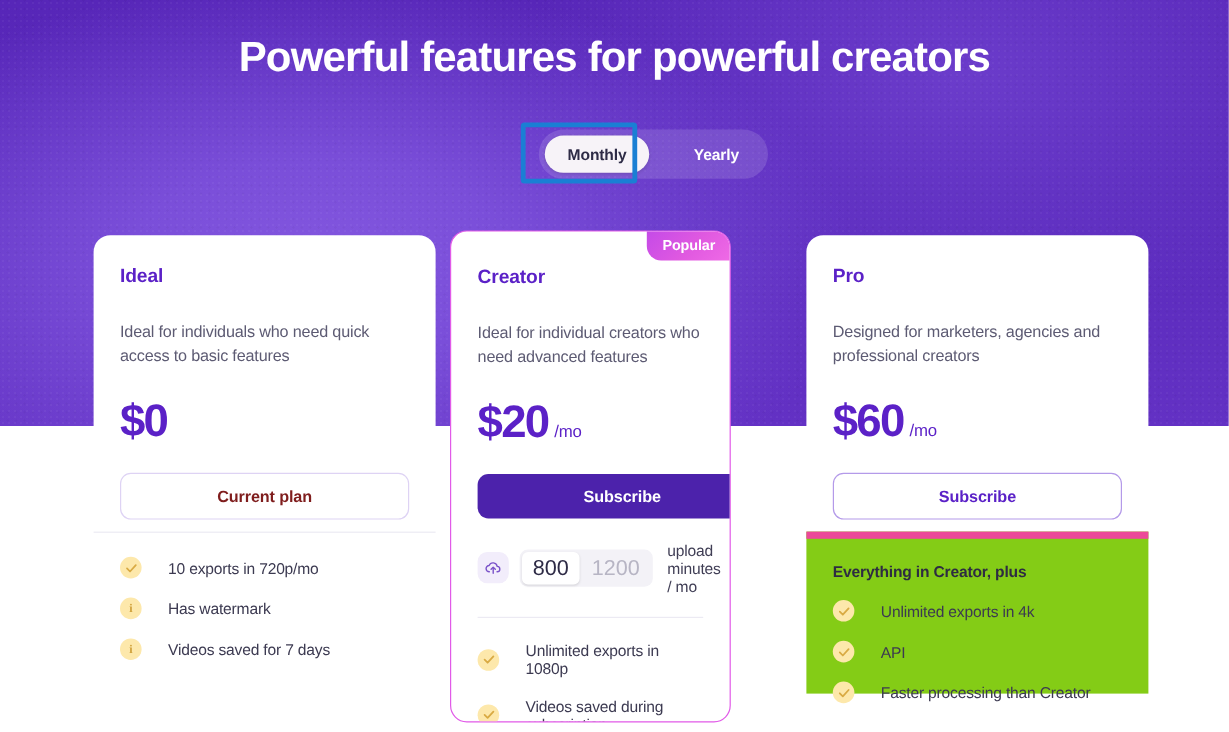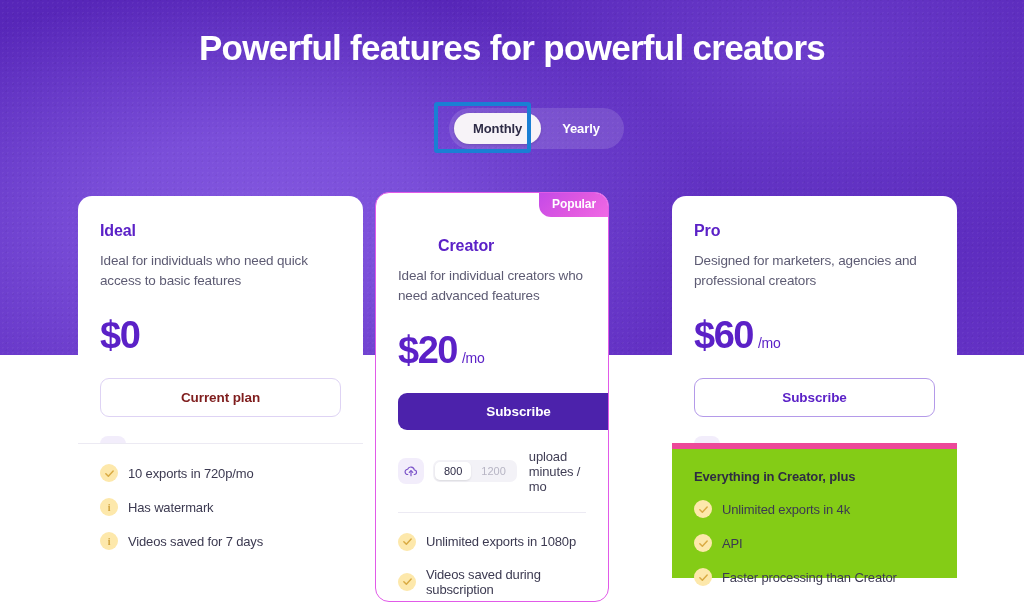--- a/index.html
+++ b/index.html
@@ -54,21 +54,21 @@
   
   .toggle-wrap {
     position: absolute;
     left: 449px; top: 108px;
     z-index: 5;
     display: flex;
     align-items: center;
     background: rgba(255,255,255,.13);
     border-radius: 999px;
     padding: 5px;
-    gap: 2px;
+    gap: 18px;
   }
   .toggle-opt {
     border: none;
     border-radius: 999px;
     font-family: inherit;
     font-size: 13px;
     font-weight: bold;
     padding: 8px 19px;
     cursor: pointer;
     background: transparent;
@@ -138,27 +138,27 @@
 
   .pad { padding: 0 22px; }
 
   .plan-name {
     color: #5b21c7;
     font-size: 16px;
     font-weight: bold;
     padding-top: 26px;
     letter-spacing: -0.1px;
   }
-  .card.creator .plan-name { padding-top: 44px; margin-left: 40px; }
+  .card.creator .plan-name { padding-top: 30px; }
 
   .plan-desc {
     color: #5d5b73;
     font-size: 13.5px;
     line-height: 1.48;
-    margin-top: 11px;
+    margin-top: 27px;
     letter-spacing: -0.15px;
   }
 
   .price-row {
     display: flex;
     align-items: baseline;
     margin-top: 23px;
   }
   .price {
     color: #5b21c7;
@@ -214,40 +214,40 @@
     background: #f3f2f7;
     border-radius: 7px;
     padding: 2px;
     gap: 1px;
     margin-right: 3px;
   }
   .seg-opt {
     border: none;
     background: transparent;
     font-family: inherit;
-    font-size: 11px;
+    font-size: 18px;
     color: #b7b5c4;
     padding: 3px 9px;
     border-radius: 5px;
     cursor: pointer;
   }
   .seg-opt.active {
     background: #ffffff;
     color: #2e2b46;
     box-shadow: 0 1px 2px rgba(0,0,0,.10);
   }
 
   .divider { height: 1px; background: #eceaf3; margin: 20px 0 0; }
   .card.creator .divider { margin-top: 18px; }
 
   .feat-list { padding: 20px 22px 0; }
   .feat {
     display: flex;
     align-items: center;
-    gap: 10px;
+    gap: 22px;
     margin-bottom: 16px;
     font-size: 13px;
     color: #3c3a51;
     letter-spacing: -0.15px;
   }
   .feat:last-child { margin-bottom: 0; }
   .f-icon {
     width: 18px; height: 18px;
     border-radius: 50%;
     background: #fde8ab;

